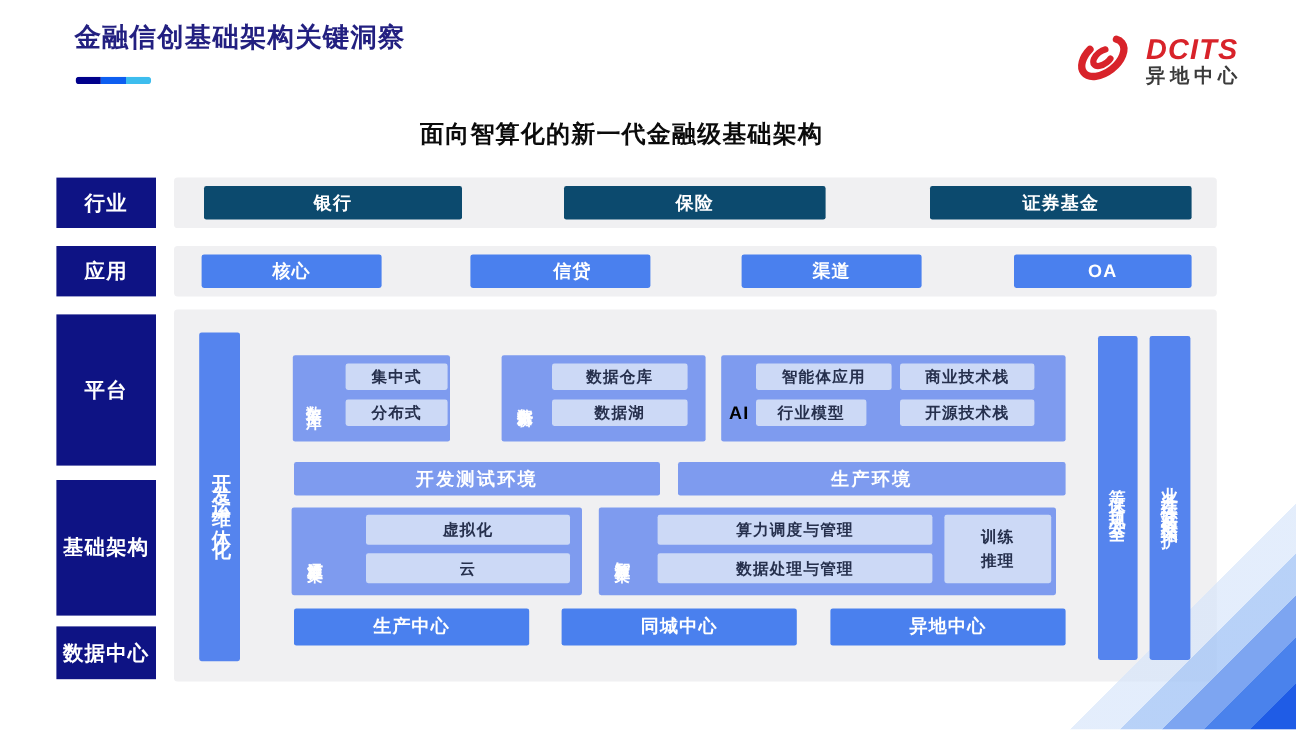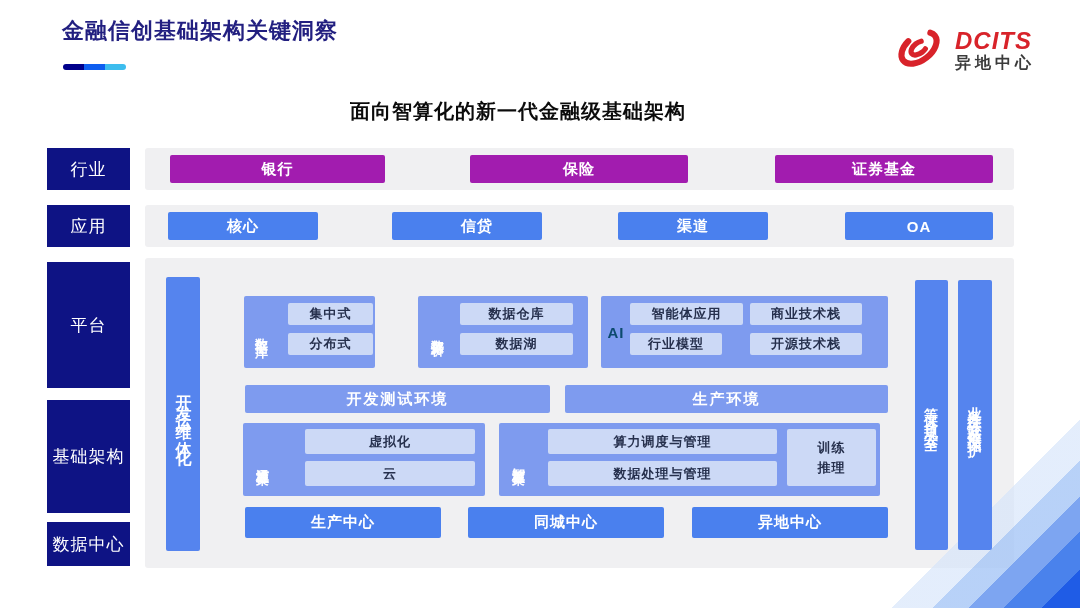--- a/index.html
+++ b/index.html
@@ -22,45 +22,45 @@
 
   .logo{left:891px;top:20px;display:flex;align-items:center;gap:8px;}
   .logo-texts{display:flex;flex-direction:column;line-height:1.05;}
   .logo-brand{color:#d8232a;font-size:24px;font-weight:800;font-style:italic;letter-spacing:1px;}
   .logo-company{color:#3b3b3b;font-size:16px;font-weight:700;letter-spacing:4px;margin-top:2px;}
 
   .subtitle{left:145px;top:98px;width:746px;text-align:center;
     font-size:20px;font-weight:800;color:#0b0b0b;letter-spacing:1px;}
 
   
-  .navy{background:#0e1384;color:#fff;font-weight:400;}
+  .navy{background:#0e1384;color:#fff;font-weight:700;}
   .layer-label{font-size:17px;letter-spacing:1px;}
 
   
   .panel{background:#f0f0f2;border-radius:3px;}
 
   
   .btn{color:#fff;font-weight:700;font-size:15px;border-radius:2px;letter-spacing:1px;}
-  .btn-industry{background:#a21caf;}
+  .btn-industry{background:#0c4a6e;}
   .btn-app{background:#4a80ee;}
   .btn-center{background:#4a80ee;}
   .bar-env{background:#7e9bef;color:#fff;font-weight:700;font-size:15px;border-radius:2px;letter-spacing:2px;}
 
   
   .group{background:#7e9bef;border-radius:2px;}
   .group-label{
     position:absolute;left:0;top:0;height:100%;width:26px;
     display:flex;align-items:center;justify-content:center;
     color:#fff;font-weight:700;font-size:13px;
     writing-mode:vertical-rl;text-orientation:upright;letter-spacing:3px;
   }
   .group-label-h{
-    position:absolute;left:0;top:0;height:100%;width:30px;
+    position:absolute;left:0;top:12px;height:100%;width:30px;
     display:flex;align-items:center;justify-content:center;
-    color:#0c4a6e;font-weight:700;font-size:15px;letter-spacing:1px;
+    color:#000000;font-weight:700;font-size:15px;letter-spacing:1px;
   }
   .item{
     background:#ccd9f6;color:#26304d;font-size:13px;font-weight:600;
     border-radius:2px;letter-spacing:1px;
   }
   .pre{white-space:pre-line;text-align:center;line-height:1.5;}
 
   
   .vbar{
     background:#5584ee;color:#fff;font-weight:700;border-radius:2px;

